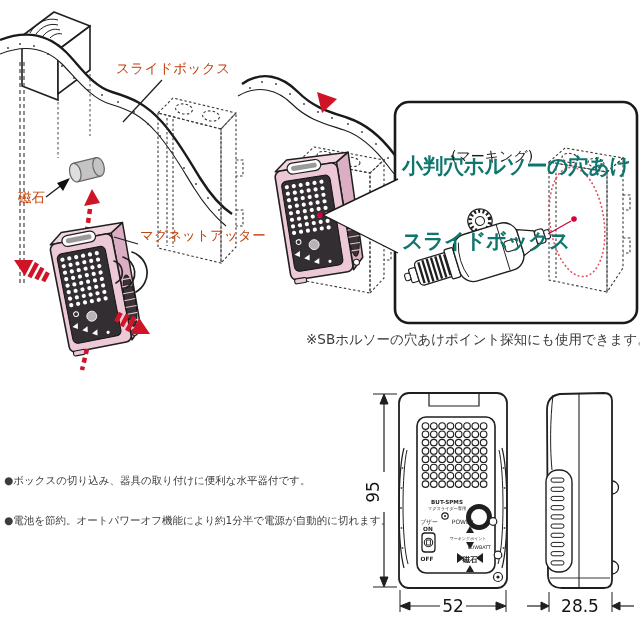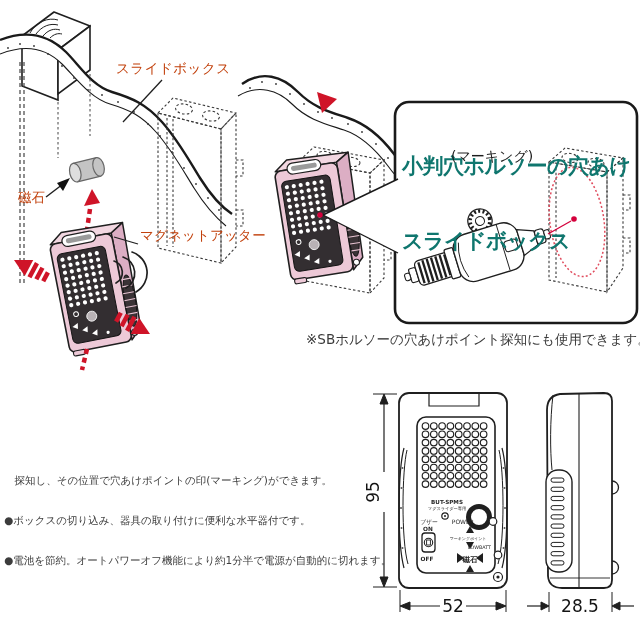--- a/index.html
+++ b/index.html
@@ -349,20 +349,19 @@
 
 <div class="panel-title">
   <div>小判穴ホルソーの穴あけ</div>
   <div>スライドボックス</div>
 </div>
 <div class="panel-marking">(マーキング)</div>
 
 <div class="note">※SBホルソーの穴あけポイント探知にも使用できます。</div>
 
 <div class="features">
-  <div>　探知し、その位置で穴あけポイントの印(マーキング)ができます。</div>
   <div>●ボックスの切り込み、器具の取り付けに便利な水平器付です。</div>
   <div>●電池を節約。オートパワーオフ機能により約1分半で電源が自動的に切れます。</div>
   
   
 </div>
 
 </div>
 
 </body></html>

